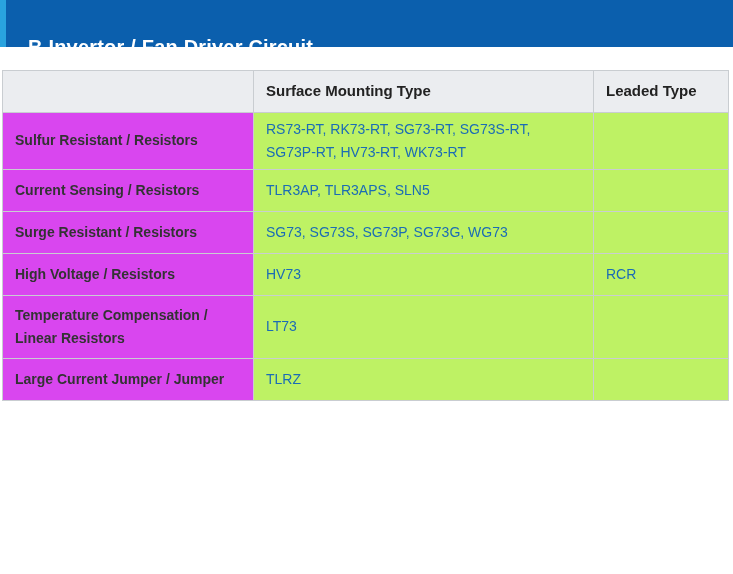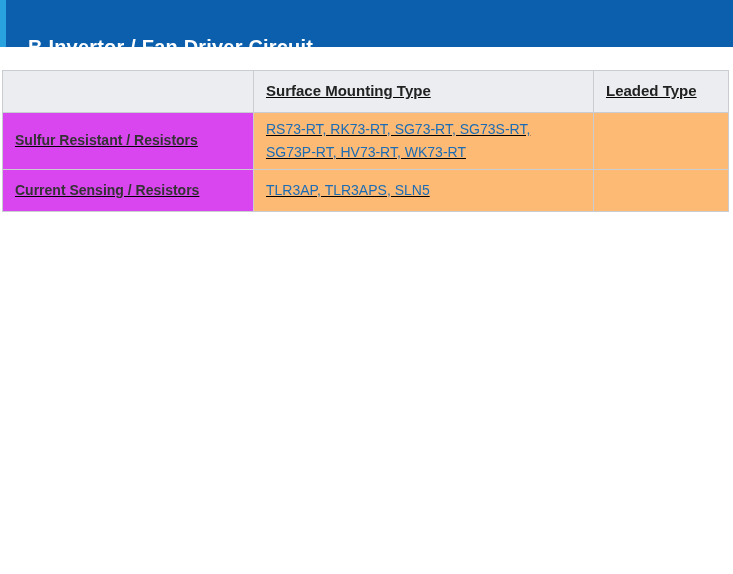--- a/index.html
+++ b/index.html
@@ -23,21 +23,20 @@
   .banner-title {
     color: #ffffff;
     font-weight: bold;
     font-size: 20px;
     padding-left: 22px;
     letter-spacing: 0.2px;
     margin-top: 47px;
   }
   .table-wrap {
     margin: 23px 0 0 2px;
-    text-decoration: underline;
   }
   table.product-table {
     border-collapse: collapse;
     table-layout: fixed;
     width: 726px;
   }
   table.product-table col.c1 { width: 251px; }
   table.product-table col.c2 { width: 340px; }
   table.product-table col.c3 { width: 135px; }
   table.product-table th,
@@ -56,21 +55,21 @@
     font-size: 15px;
     height: 42px;
   }
   td.category {
     background: #d946ef;
     color: #333333;
     font-weight: bold;
     font-size: 15px;
   }
   td.parts {
-    background: #fdba74;
+    background: #bef264;
     color: #1B6CB5;
   }
   tr.h42 td { height: 42px; }
   tr.h57 td { height: 57px; }
   tr.h63 td { height: 63px; }
 </style>
 </head>
 <body>
 
 <div class="banner">
@@ -95,15 +94,35 @@
       <tr class="h57">
         <td class="category">Sulfur Resistant / Resistors</td>
         <td class="parts">RS73-RT, RK73-RT, SG73-RT, SG73S-RT, SG73P-RT, HV73-RT, WK73-RT</td>
         <td class="parts"></td>
       </tr>
       <tr class="h42">
         <td class="category">Current Sensing / Resistors</td>
         <td class="parts">TLR3AP, TLR3APS, SLN5</td>
         <td class="parts"></td>
       </tr>
+      <tr class="h42">
+        <td class="category">Surge Resistant / Resistors</td>
+        <td class="parts">SG73, SG73S, SG73P, SG73G, WG73</td>
+        <td class="parts"></td>
+      </tr>
+      <tr class="h42">
+        <td class="category">High Voltage / Resistors</td>
+        <td class="parts">HV73</td>
+        <td class="parts">RCR</td>
+      </tr>
+      <tr class="h63">
+        <td class="category">Temperature Compensation / Linear Resistors</td>
+        <td class="parts">LT73</td>
+        <td class="parts"></td>
+      </tr>
+      <tr class="h42">
+        <td class="category">Large Current Jumper / Jumper</td>
+        <td class="parts">TLRZ</td>
+        <td class="parts"></td>
+      </tr>
     </tbody>
   </table>
 </div>
 
 </body></html>

